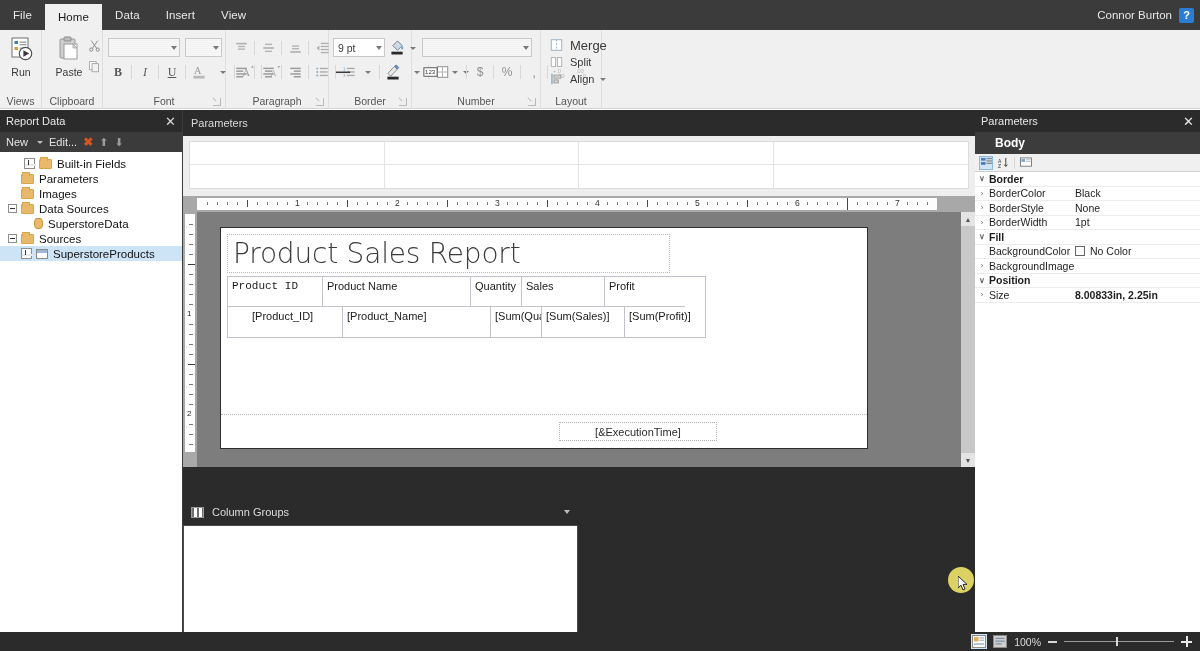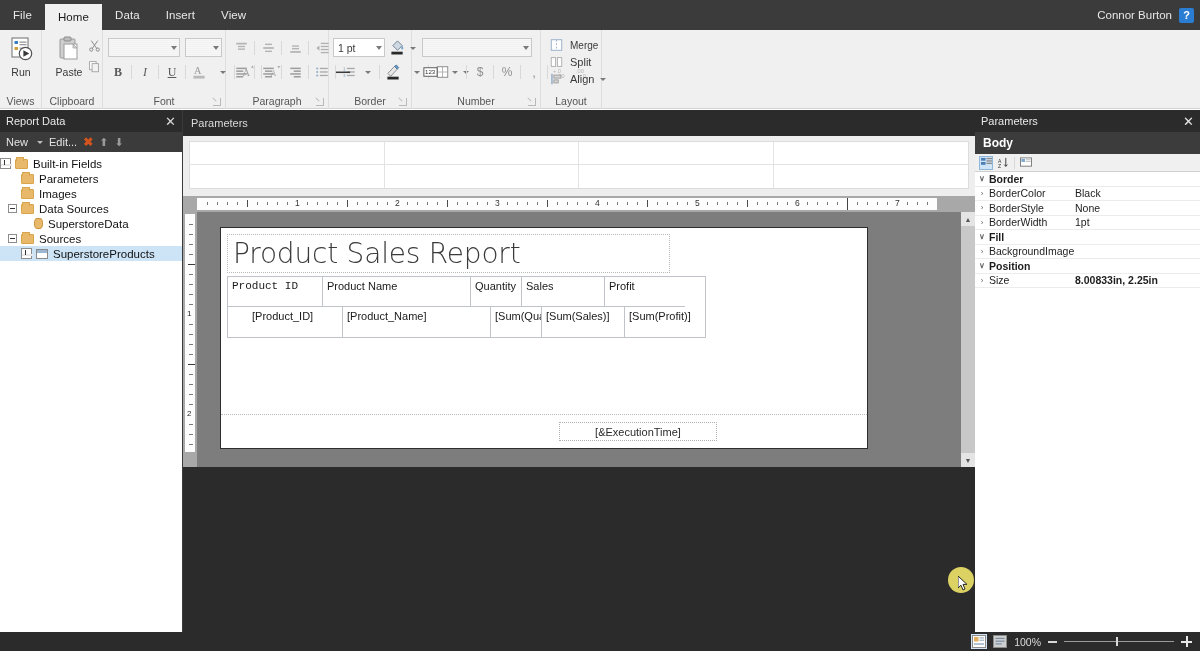--- a/index.html
+++ b/index.html
@@ -186,21 +186,21 @@
       background-size:4px 4px;}
   .ico-colgrp { width:13px;height:11px;background:#fff;border:1px solid #999;
       background-image:linear-gradient(90deg,#6f6f6f 2px,transparent 2px);
       background-size:5px 100%;}
 
   
   .rightpanel { position:absolute; left:975px; top:110px; width:225px; height:651px; background:#fff; }
   .prop-title { height:22px; background:#2b2b2b; color:#e8e8e8; display:flex; align-items:center;
                 justify-content:space-between; padding:0 6px; font-size:11px;}
   .prop-obj { height:22px; background:#3c3c3c; color:#fff; font-size:12px; font-weight:bold;
-              display:flex; align-items:center; padding:0 8px;}
+              display:flex; align-items:center; padding:0 20px;}
   .prop-tools { height:18px; background:#f0f0f0; border-bottom:1px solid #cfcfcf;
                 display:flex; align-items:center; gap:3px; padding:0 4px;}
   .ptool { width:14px;height:14px; display:flex;align-items:center;justify-content:center; font-size:9px; color:#444;}
   .ptool.on { background:#cfe4f7; border:1px solid #8fb7da; }
   .prow { height:14.5px; display:flex; align-items:center; font-size:10.5px; color:#1d1d1d;
           border-bottom:1px solid #ececec; }
   .prow .arrowcol { width:14px; text-align:center; color:#6a6a6a; font-size:8px; flex:0 0 auto;}
   .prow.cat { font-weight:bold; background:#fff; }
   .prow .pname { width:86px; flex:0 0 auto; }
   .prow .pval { flex:1; overflow:hidden; white-space:nowrap; }
@@ -472,21 +472,21 @@
               </g>
             </svg>
           </div>
       </div>
       <div class="glabel">Paragraph</div>
       <div class="glaunch"></div>
     </div>
 
     <div class="rgroup" style="left:329px;width:83px;">
       <div class="combo enabled" style="position:absolute;left:4px;top:8px;width:52px;">
-        <span>1 pt</span>
+        <span>9 pt</span>
           <span class="caret"></span>
       </div>
       <div class="sbtn" style="position:absolute;left:58px;top:7px;">
         <svg width="15" height="16" viewBox="0 0 16 17">
           <path d="M3 7 L8 2 L13 7 L8 12 Z" fill="#cfd9e4" stroke="#6b7d91"></path>
           <path d="M13 7 q2.5 3.5 0 4.5 q-2.5 -1 0 -4.5" fill="#7fa8cf"></path>
           <rect x="1.5" y="13.5" width="12" height="3" fill="#2a2a2a"></rect>
           </svg>
       </div>
       <div class="sbtn" style="position:absolute;left:72px;top:8px;">
@@ -568,21 +568,21 @@
     </div>
 
     <div class="rgroup" style="left:541px;width:61px;">
       <div class="smallrow" style="left:5px;top:5px;">
         <div class="sbtn">
           <svg width="15" height="14" viewBox="0 0 16 16">
               <rect x="2" y="2" width="12" height="12" fill="#fff" stroke="#8fa8c4"></rect>
               <line x1="8" y1="2" x2="8" y2="14" stroke="#8fa8c4" stroke-dasharray="2 2"></line>
             </svg>
           </div>
-        <span style="color:#3a3a3a;font-size:10px;margin-left:2px;">Merge</span>
+        <span style="color:#3a3a3a;font-size:13px;margin-left:2px;">Merge</span>
       </div>
       <div class="smallrow" style="left:5px;top:22px;">
         <div class="sbtn">
           <svg width="15" height="14" viewBox="0 0 16 16">
               <rect x="2" y="3" width="5" height="10" fill="#fff" stroke="#a9a9a9"></rect>
               <rect x="9" y="3" width="5" height="10" fill="#fff" stroke="#a9a9a9"></rect>
             </svg>
           </div>
         <span style="color:#3a3a3a;font-size:11px;margin-left:2px;">Split</span>
       </div>
@@ -610,21 +610,21 @@
     <div class="rd-toolbar">
       <span>New</span>
       <span class="caret sm" style="border-top-color:#bdbdbd;"></span>
       <span>Edit...</span>
       <span class="redx">✖</span>
       <span class="arr">⬆</span>
       <span class="arr">⬇</span>
     </div>
     <div class="tree">
 
-      <div class="tnode" style="padding-left:0;">
+      <div class="tnode" style="padding-left:24px;">
         <span class="expander plus"></span>
         <span class="folder"></span>
         <span>Built-in Fields</span>
       </div>
 
       <div class="tnode" style="padding-left:21px;">
         <span class="folder"></span>
         <span>Parameters</span>
       </div>
 
@@ -815,20 +815,30 @@
         <div class="arw bot">▼</div>
       </div>
 
       <div class="cursor-hl"></div>
       <svg class="cursor-arrow" viewBox="0 0 12 16">
         <polygon points="0,0 0,12 3,9.2 5,14 7,13 5,8.4 9,8.4" fill="#ffffff" stroke="#2a2a2a" stroke-width="1"></polygon>
       </svg>
     </div>
 
     <div class="groups">
+      <div class="gp" style="width:395px;">
+        <div class="hdr" style="justify-content:space-between;">
+          <span style="display:flex;align-items:center;gap:8px;">
+            <span class="ico-colgrp"></span>
+            <span>Column Groups</span>
+          </span>
+          <span class="caret" style="border-top-color:#bdbdbd;"></span>
+        </div>
+        <div class="body"></div>
+      </div>
     </div>
   </div>
 
   <div class="rightpanel">
     <div class="prop-title">
       <span>Parameters</span>
       <span class="x" style="font-size:13px;">✕</span>
     </div>
     <div class="prop-obj">Body</div>
     <div class="prop-tools">
@@ -877,20 +887,27 @@
       <div class="prow">
         <span class="arrowcol">›</span>
         <span class="pname">BorderWidth</span>
         <span class="pval">1pt</span>
       </div>
       <div class="prow cat">
         <span class="arrowcol">∨</span>
         <span class="pname">Fill</span>
       </div>
       <div class="prow">
+        <span class="arrowcol"></span>
+        <span class="pname">BackgroundColor</span>
+        <span class="pval">
+          <span class="swatch"></span><span>No Color</span>
+        </span>
+      </div>
+      <div class="prow">
         <span class="arrowcol">›</span>
         <span class="pname">BackgroundImage</span>
         <span class="pval"></span>
       </div>
       <div class="prow cat">
         <span class="arrowcol">∨</span>
         <span class="pname">Position</span>
       </div>
       <div class="prow">
         <span class="arrowcol">›</span>

